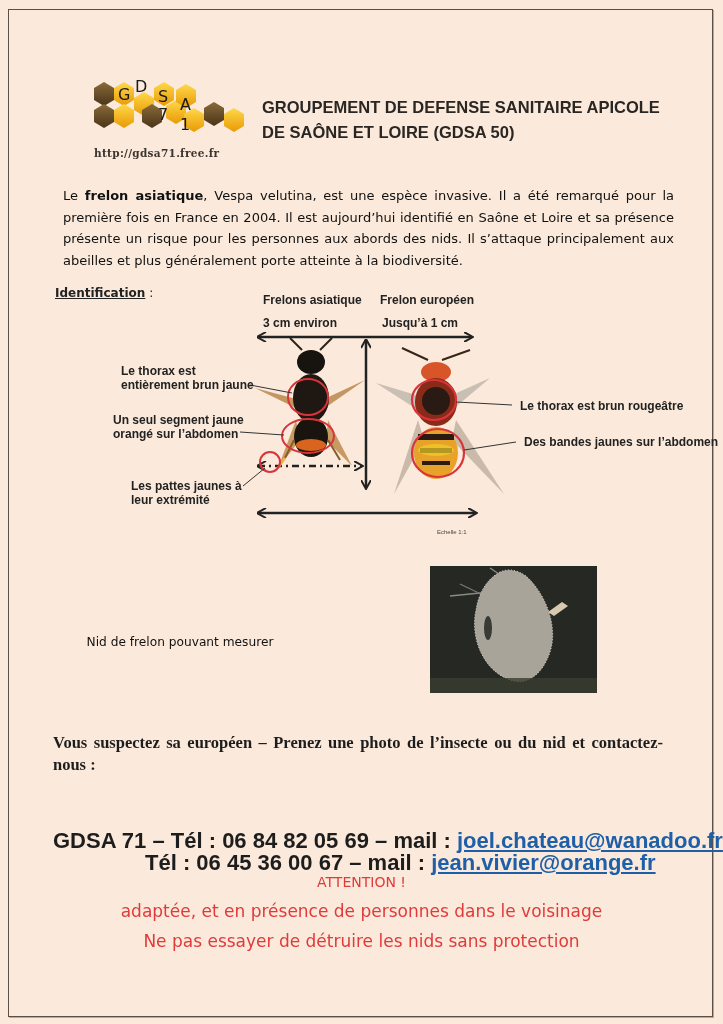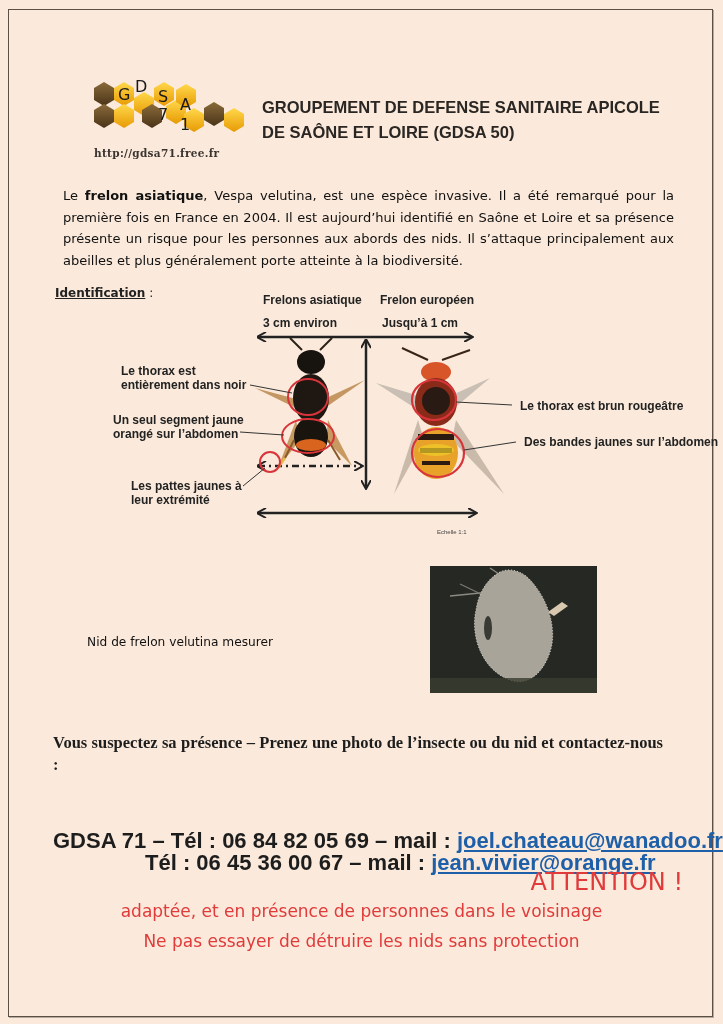--- a/index.html
+++ b/index.html
@@ -17,21 +17,21 @@
   .ident .colon { font-weight:normal; }
   .lbl { font-family:"Liberation Sans", sans-serif; font-weight:bold; font-size:12px; color:#222; line-height:14px; }
   .lbl-sm { font-family:"Liberation Sans", sans-serif; font-size:6px; color:#444; }
   .diagram { left:0; top:0; width:723px; height:560px; }
   .nest-label { left:55px; top:632px; width:320px; text-align:center; font-family:"DejaVu Sans", sans-serif; font-size:12.2px; line-height:21px; color:#111; }
   .nest-photo { left:430px; top:566px; width:167px; height:127px; background:#2a2c28; overflow:hidden; }
   .contact-text { left:53px; top:732px; width:610px; font-family:"Liberation Serif", serif; font-weight:bold; font-size:16.5px; line-height:22px; text-align:justify; color:#1d1d1d; }
   .contact-line { font-family:Liberation Sans, sans-serif; font-weight:bold; font-size:22px; color:#1d1d1d; white-space:nowrap;margin-top:32px; }
   .contact-line a { color:#1d5fa8; text-decoration:underline; }
   .attn { left:40px; top:868px; width:643px; text-align:center; font-family:"DejaVu Sans", sans-serif; color:#e03a3a; }
-  .attn .h { font-size:24px; line-height:28px;text-align:right; }
+  .attn .h { font-size:14px; line-height:28px; }
   .attn .p { font-size:17px; line-height:30px; }
 </style>
 </head>
 <body>
 
 <div class="frame"></div>
 
 <svg class="abs logo" viewBox="0 0 180 80">
   <defs>
     <linearGradient id="hy" x1="0" y1="0" x2="0" y2="1">
@@ -143,54 +143,54 @@
     <line x1="243" y1="486" x2="265" y2="468"></line>
     <line x1="456" y1="402" x2="512" y2="405"></line>
     <line x1="464" y1="450" x2="516" y2="442"></line>
   </g>
 
   <line x1="303" y1="641" x2="418" y2="641" stroke="#222" stroke-width="1.3" marker-end="url(#ah)"></line>
 </svg>
 
 <div class="abs lbl" style="left:121px;top:364px;">
   <div>Le thorax est</div>
-  <div>entièrement dans noir</div>
+  <div>entièrement brun jaune</div>
 </div>
 <div class="abs lbl" style="left:113px;top:413px;">
   <div>Un seul segment jaune</div>
   <div>orangé sur l’abdomen</div>
 </div>
 <div class="abs lbl" style="left:131px;top:479px;">
   <div>Les pattes jaunes à</div>
   <div>leur extrémité</div>
 </div>
 
 <div class="abs lbl" style="left:520px;top:399px;text-align:center;">Le thorax est brun rougeâtre</div>
 <div class="abs lbl" style="left:524px;top:435px;">Des bandes jaunes sur l’abdomen</div>
 
 <div class="abs lbl-sm" style="left:437px;top:529px;">Echelle 1:1</div>
 
 <div class="abs nest-label">
-  <div style="padding-right:70px;">Nid de frelon velutina mesurer</div>
+  <div style="padding-right:70px;">Nid de frelon pouvant mesurer</div>
 </div>
 <div class="abs nest-photo">
   <svg width="167" height="127" viewBox="0 0 167 127">
     <rect width="167" height="127" fill="#262824"></rect>
     <line x1="20" y1="30" x2="60" y2="26" stroke="#8a8a80" stroke-width="1.5"></line>
     <line x1="30" y1="18" x2="55" y2="30" stroke="#7a7a70" stroke-width="1.2"></line>
     <line x1="60" y1="2" x2="75" y2="12" stroke="#8a8a80" stroke-width="1.5"></line>
     <path d="M70,6 C55,14 48,30 46,44 C40,70 52,104 80,114 C102,122 118,100 122,78 C126,52 112,24 96,10 C88,4 78,2 70,6 Z" fill="#a8a49a"></path>
     <path d="M70,6 C55,14 48,30 46,44 C40,70 52,104 80,114 C102,122 118,100 122,78 C126,52 112,24 96,10 C88,4 78,2 70,6 Z" fill="none" stroke="#d8d4c8" stroke-width="1" stroke-dasharray="1,2"></path>
     <ellipse cx="58" cy="62" rx="4" ry="12" fill="#3a3a34"></ellipse>
     <path d="M118,46 L132,36 L138,40 L124,50 Z" fill="#d8c8b0"></path>
     <rect x="0" y="112" width="167" height="15" fill="#3a3c30" opacity="0.8"></rect>
   </svg>
 </div>
 
-<div class="abs contact-text">Vous suspectez sa présence – Prenez une photo de l’insecte ou du nid et contactez-nous :</div>
+<div class="abs contact-text">Vous suspectez sa européen – Prenez une photo de l’insecte ou du nid et contactez-nous :</div>
 <div class="abs contact-line" style="left:53px;top:796px;">
   <span>GDSA 71 – Tél : 06 84 82 05 69 – mail : </span><a>joel.chateau@wanadoo.fr</a>
 </div>
 <div class="abs contact-line" style="left:145px;top:818px;">
   <span>Tél : 06 45 36 00 67 – mail : </span><a>jean.vivier@orange.fr</a>
 </div>
 
 <div class="abs attn">
   <div class="h">ATTENTION !</div>
   <div class="p">adaptée, et en présence de personnes dans le voisinage</div>

